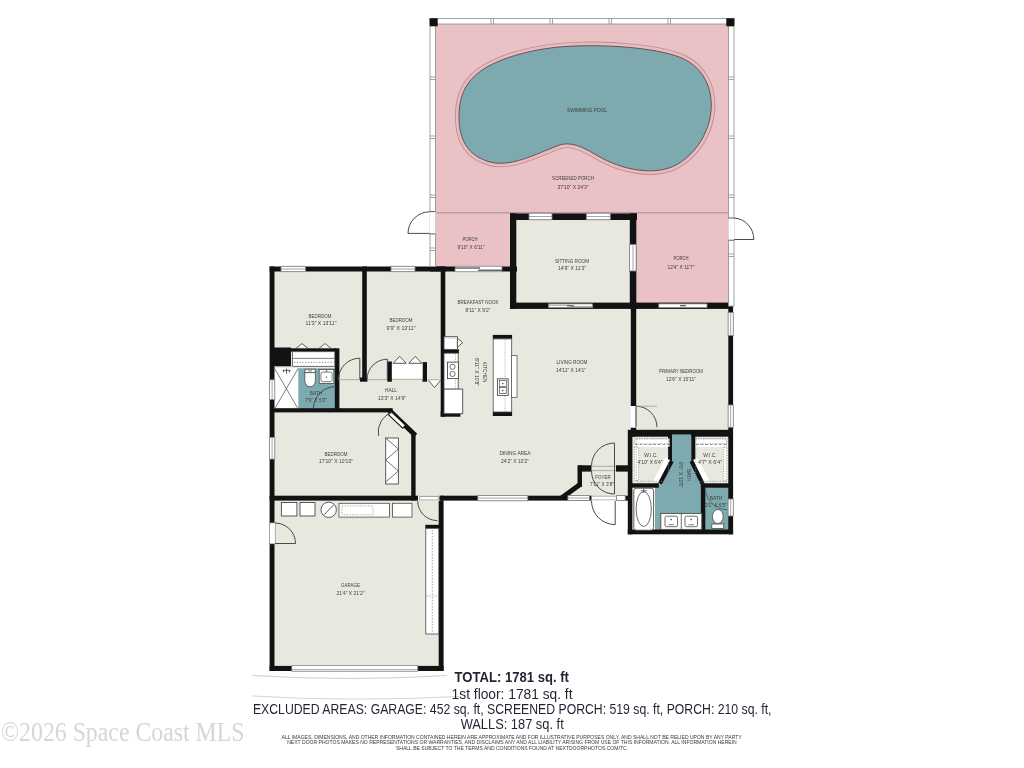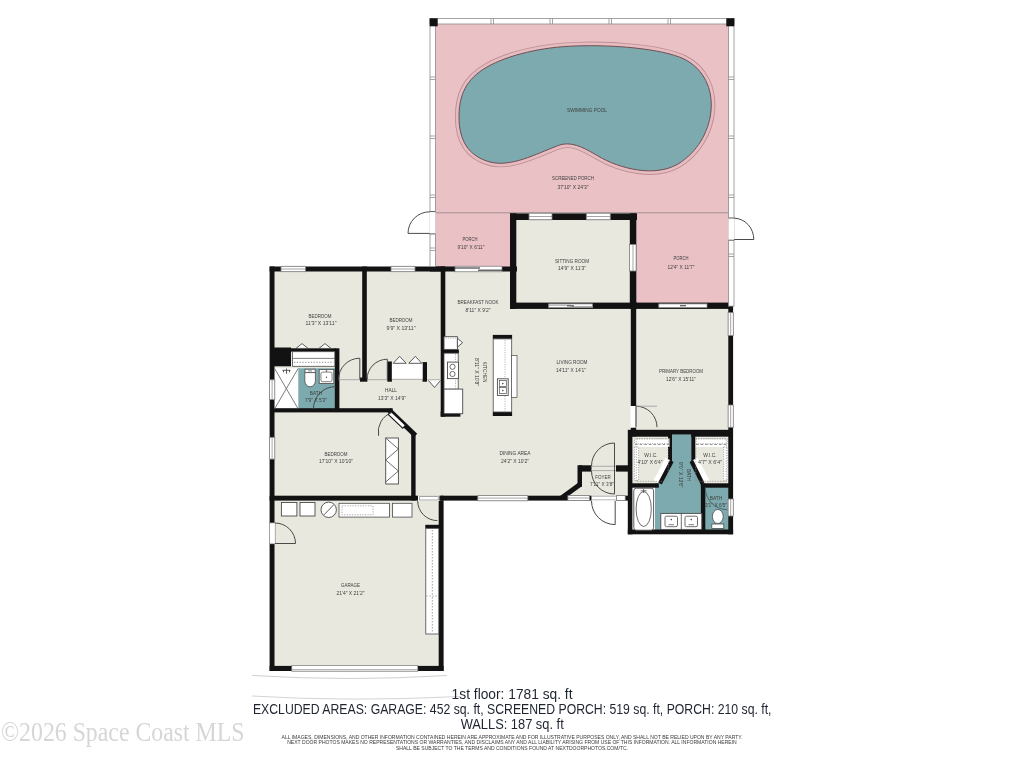--- a/index.html
+++ b/index.html
@@ -577,20 +577,21 @@
 
 <text class="lbl" x="350.5" y="587.3" text-anchor="middle" textLength="19" lengthAdjust="spacingAndGlyphs">GARAGE</text>
 <text class="dim" x="350.5" y="594.8" text-anchor="middle" textLength="28" lengthAdjust="spacingAndGlyphs">21'4" X 21'2"</text>
 </svg>
 
 
 <div style="position:absolute;left:1px;top:717.8px;white-space:nowrap;color:#d6d6d6;font-size:28px;line-height:1;font-family:'Liberation Serif',serif;transform:scaleX(0.85);transform-origin:0 0;">©2026 Space Coast MLS</div>
 
 
 
+<div class="cline" style="top:669px;"><span style="font-weight:bold;transform:scaleX(0.844);">TOTAL: 1781 sq. ft</span></div>
 
 <div class="cline" style="top:685.7px;text-decoration:underline;"><span style="transform:scaleX(0.888);">1st floor: 1781 sq. ft</span></div>
 
 <div class="cline" style="top:701.2px;text-decoration:underline;"><span style="transform:scaleX(0.790);">EXCLUDED AREAS: GARAGE: 452 sq. ft, SCREENED PORCH: 519 sq. ft, PORCH: 210 sq. ft,</span></div>
 
 <div class="cline" style="top:716.2px;"><span style="transform:scaleX(0.829);">WALLS: 187 sq. ft</span></div>
 
 <div style="position:absolute;left:0;top:734.6px;width:1024px;text-align:center;font-size:5.05px;line-height:5.75px;color:#3a3a3a;">ALL IMAGES, DIMENSIONS, AND OTHER INFORMATION CONTAINED HEREIN ARE APPROXIMATE AND FOR ILLUSTRATIVE PURPOSES ONLY, AND SHALL NOT BE RELIED UPON BY ANY PARTY.<br>NEXT DOOR PHOTOS MAKES NO REPRESENTATIONS OR WARRANTIES, AND DISCLAIMS ANY AND ALL LIABILITY ARISING FROM USE OF THIS INFORMATION. ALL INFORMATION HEREIN<br>SHALL BE SUBJECT TO THE TERMS AND CONDITIONS FOUND AT NEXTDOORPHOTOS.COM/TC.</div>
 
 </div>

